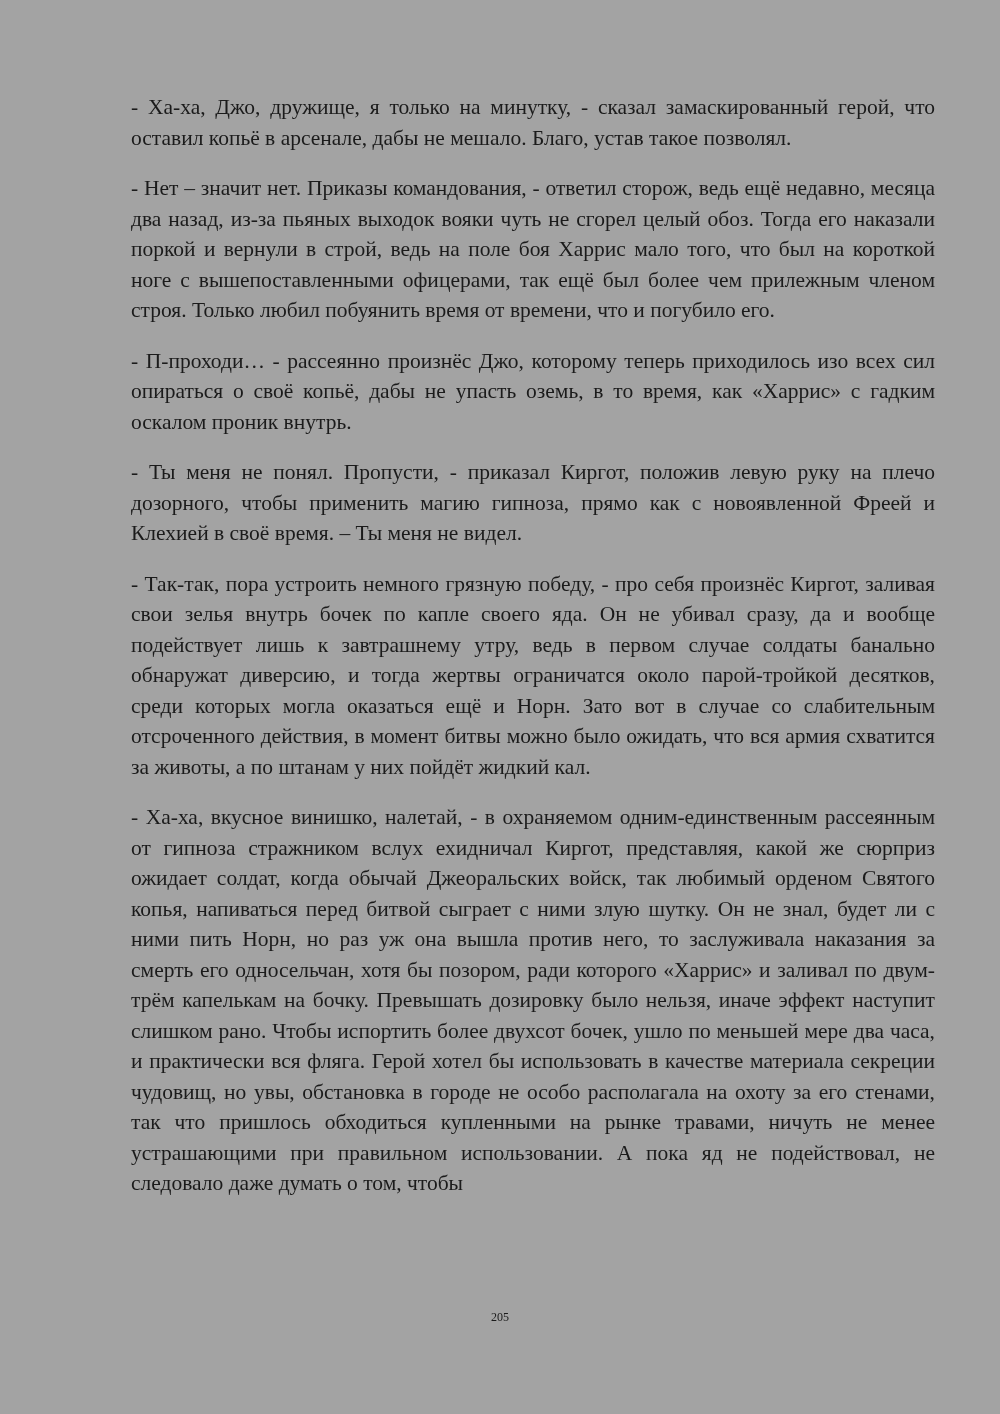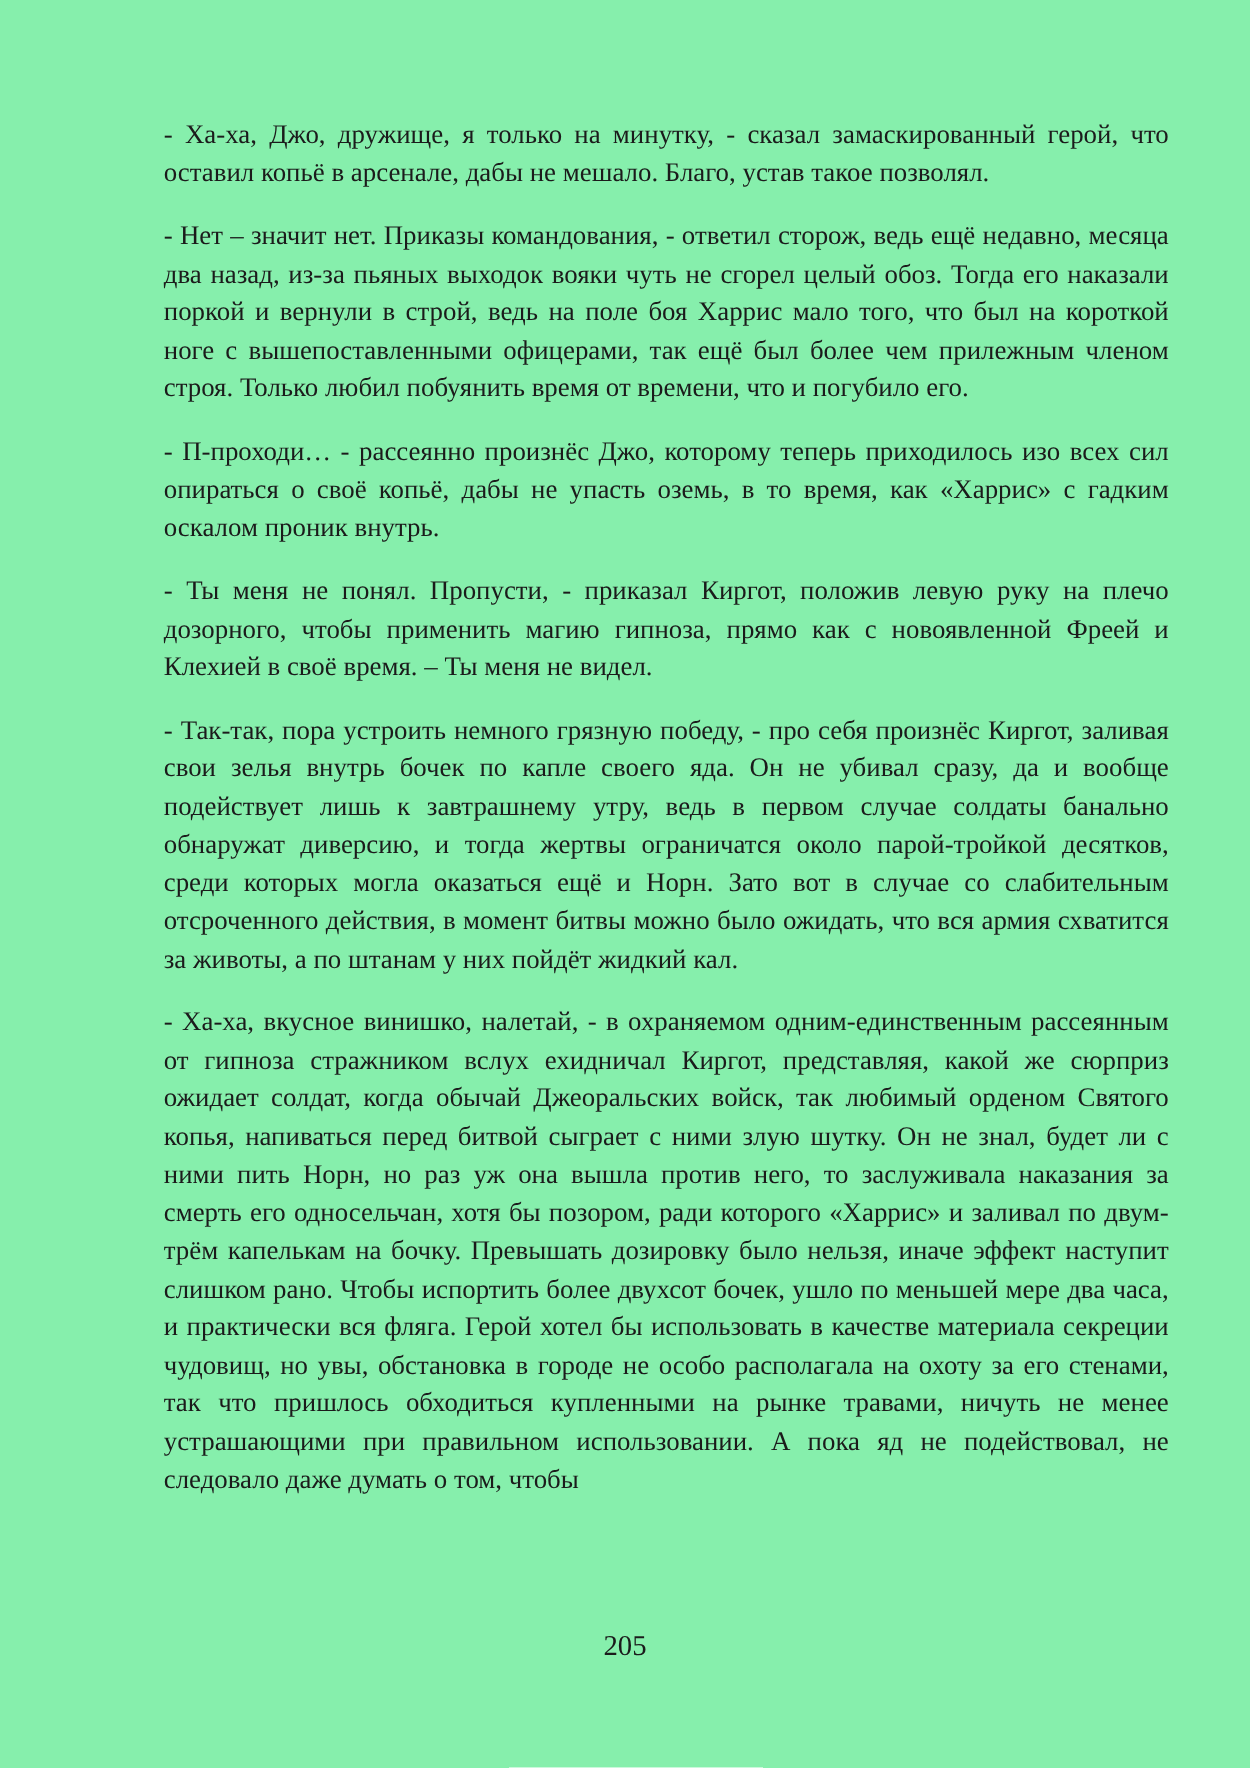--- a/index.html
+++ b/index.html
@@ -4,21 +4,21 @@
 <style>
   html, body {
     margin: 0;
     padding: 0;
     background: #ffffff;
   }
   .page {
     position: relative;
     width: 1000px;
     height: 1414px;
-    background: #86efac;
+    background: #a3a3a3;
     font-family: "Liberation Serif", "DejaVu Serif", serif;
     color: #1b1b1b;
     overflow: hidden;
   }
   .content {
     position: absolute;
     left: 131px;
     top: 92px;
     width: 804px;
   }
@@ -28,21 +28,21 @@
     line-height: 30.5px;
     text-align: justify;
     text-justify: inter-word;
   }
   .page-number {
     position: absolute;
     top: 1306px;
     left: 0;
     width: 100%;
     text-align: center;
-    font-size: 23px;
+    font-size: 12px;
     line-height: 22px;
   }
 </style>
 </head>
 <body>
 
 <div class="page">
   <div class="content">
     <p>- Ха-ха, Джо, дружище, я только на минутку, - сказал замаскированный герой, что оставил копьё в арсенале, дабы не мешало. Благо, устав такое позволял.</p>
     <p>- Нет – значит нет. Приказы командования, - ответил сторож, ведь ещё недавно, месяца два назад, из-за пьяных выходок вояки чуть не сгорел целый обоз. Тогда его наказали поркой и вернули в строй, ведь на поле боя Харрис мало того, что был на короткой ноге с вышепоставленными офицерами, так ещё был более чем прилежным членом строя. Только любил побуянить время от времени, что и погубило его.</p>

